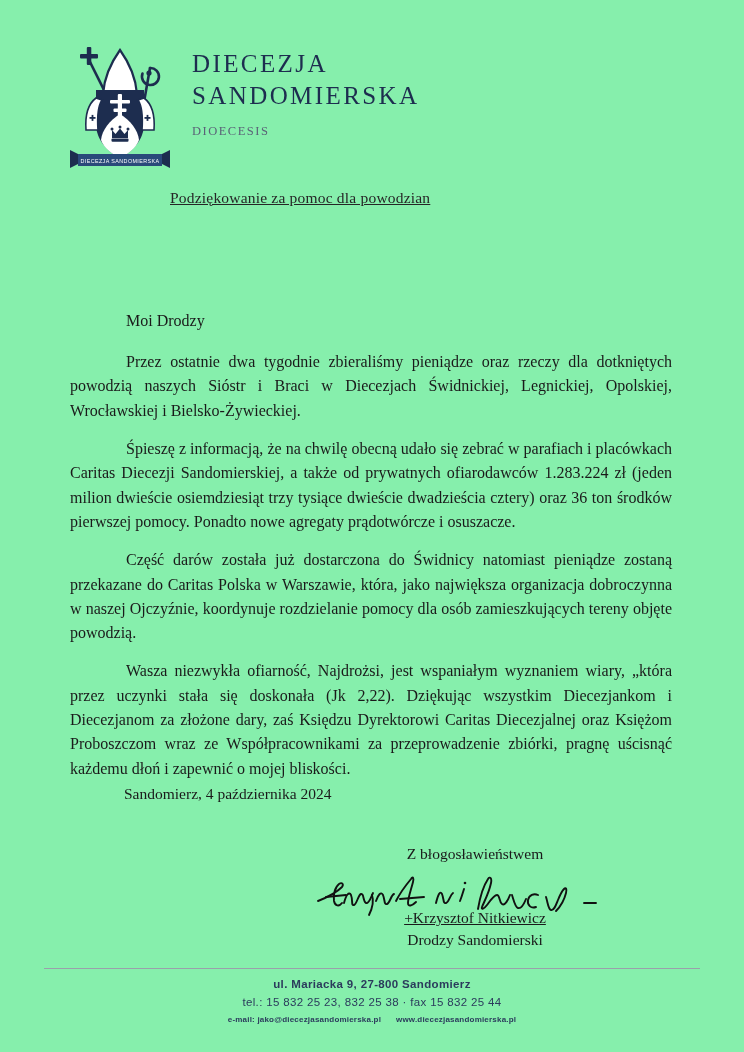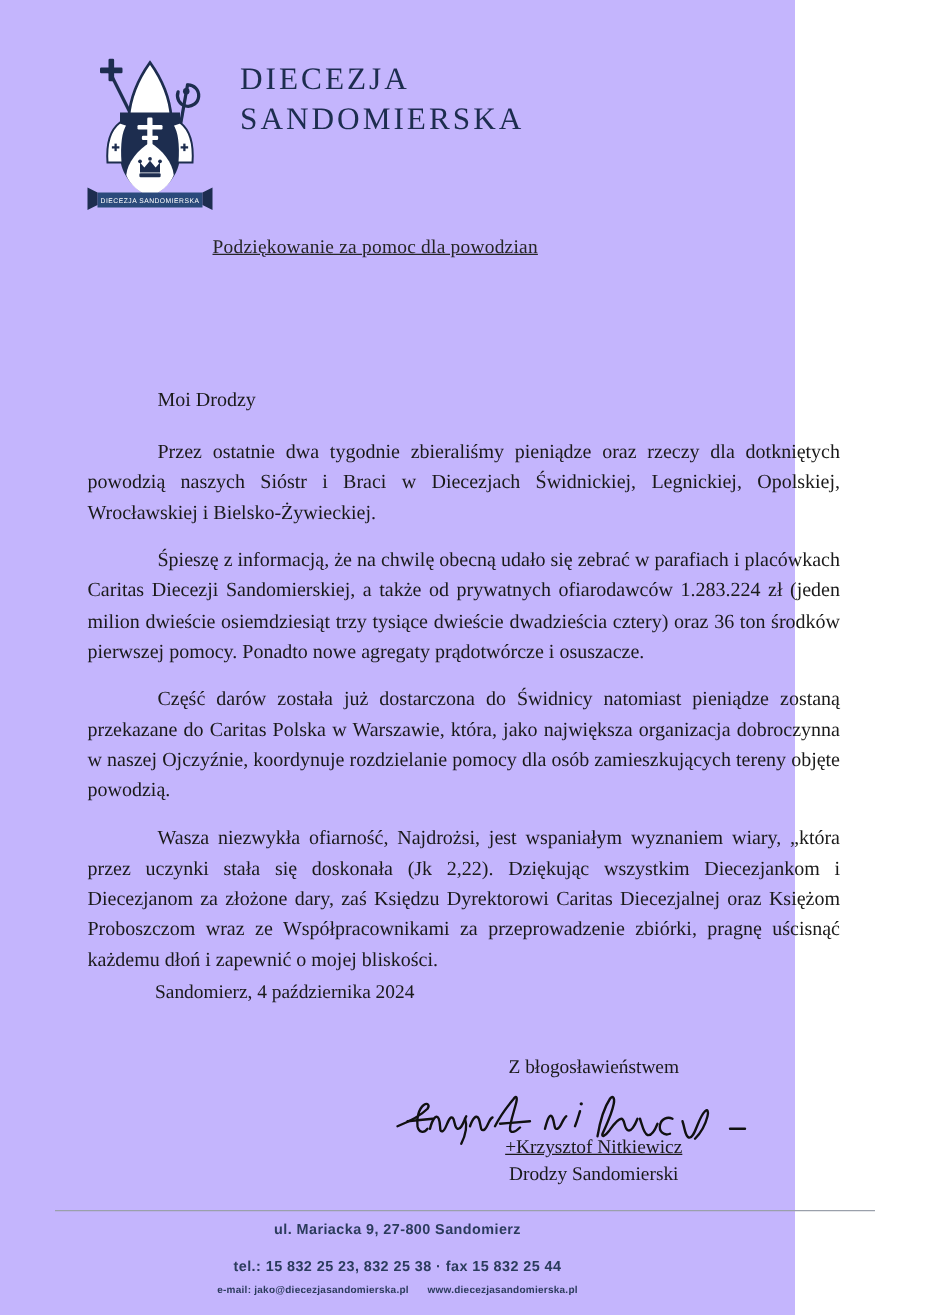--- a/index.html
+++ b/index.html
@@ -12,23 +12,23 @@
     height: 1052px;
     background: #ffffff;
     font-family: "Liberation Serif", "DejaVu Serif", serif;
     color: #1a1a1a;
     position: relative;
     overflow: hidden;
   }
 
   .page {
     position: relative;
-    width: 636px;
+    width: 744px;
     height: 1052px;
-    background: #c4b5fd;
+    background: #86efac;
   }
 
   
   .letterhead {
     position: absolute;
     left: 66px;
     top: 42px;
     display: flex;
     align-items: flex-start;
     gap: 18px;
@@ -171,22 +171,21 @@
   .footer-line-1 {
     font-size: 11.5px;
     letter-spacing: 0.35px;
     line-height: 1.55;
     font-weight: 600;
   }
   .footer-line-2 {
     font-size: 11.5px;
     letter-spacing: 0.35px;
     line-height: 1.55;
-    font-weight: 700;
-    margin-top: 12px;
+    font-weight: 400;
   }
   .footer-line-3 {
     font-size: 8px;
     letter-spacing: 0.2px;
     line-height: 1.9;
     font-weight: 600;
   }
   .footer-sep { display: inline-block; width: 10px; }
 </style>
 </head>
@@ -249,20 +248,21 @@
         <path d="M12 112 L4 108 L4 126 L12 122 Z" fill="#1d2d4f"></path>
         <path d="M96 112 L104 108 L104 126 L96 122 Z" fill="#1d2d4f"></path>
         <text x="54" y="120.5" text-anchor="middle" font-family="Liberation Sans, sans-serif" font-size="5.4" letter-spacing="0.4" fill="#ffffff">DIECEZJA SANDOMIERSKA</text>
       </svg>
     </div>
 
     <div class="masthead">
       <div class="masthead-line1">DIECEZJA</div>
       <div class="masthead-line2">SANDOMIERSKA</div>
       <div class="masthead-sub">
+        <div class="masthead-sub-line">DIOECESIS</div>
       </div>
     </div>
   </div>
 
   <div class="subject">Podziękowanie za pomoc dla powodzian</div>
 
   <div class="body-block">
     <p class="salutation">Moi Drodzy</p>
     <p class="para">Przez ostatnie dwa tygodnie zbieraliśmy pieniądze oraz rzeczy dla dotkniętych powodzią naszych Sióstr i Braci w Diecezjach Świdnickiej, Legnickiej, Opolskiej, Wrocławskiej i Bielsko-Żywieckiej.</p>
     <p class="para">Śpieszę z informacją, że na chwilę obecną udało się zebrać w parafiach i placówkach Caritas Diecezji Sandomierskiej, a także od prywatnych ofiarodawców 1.283.224 zł (jeden milion dwieście osiemdziesiąt trzy tysiące dwieście dwadzieścia cztery) oraz 36 ton środków pierwszej pomocy. Ponadto nowe agregaty prądotwórcze i osuszacze.</p>

